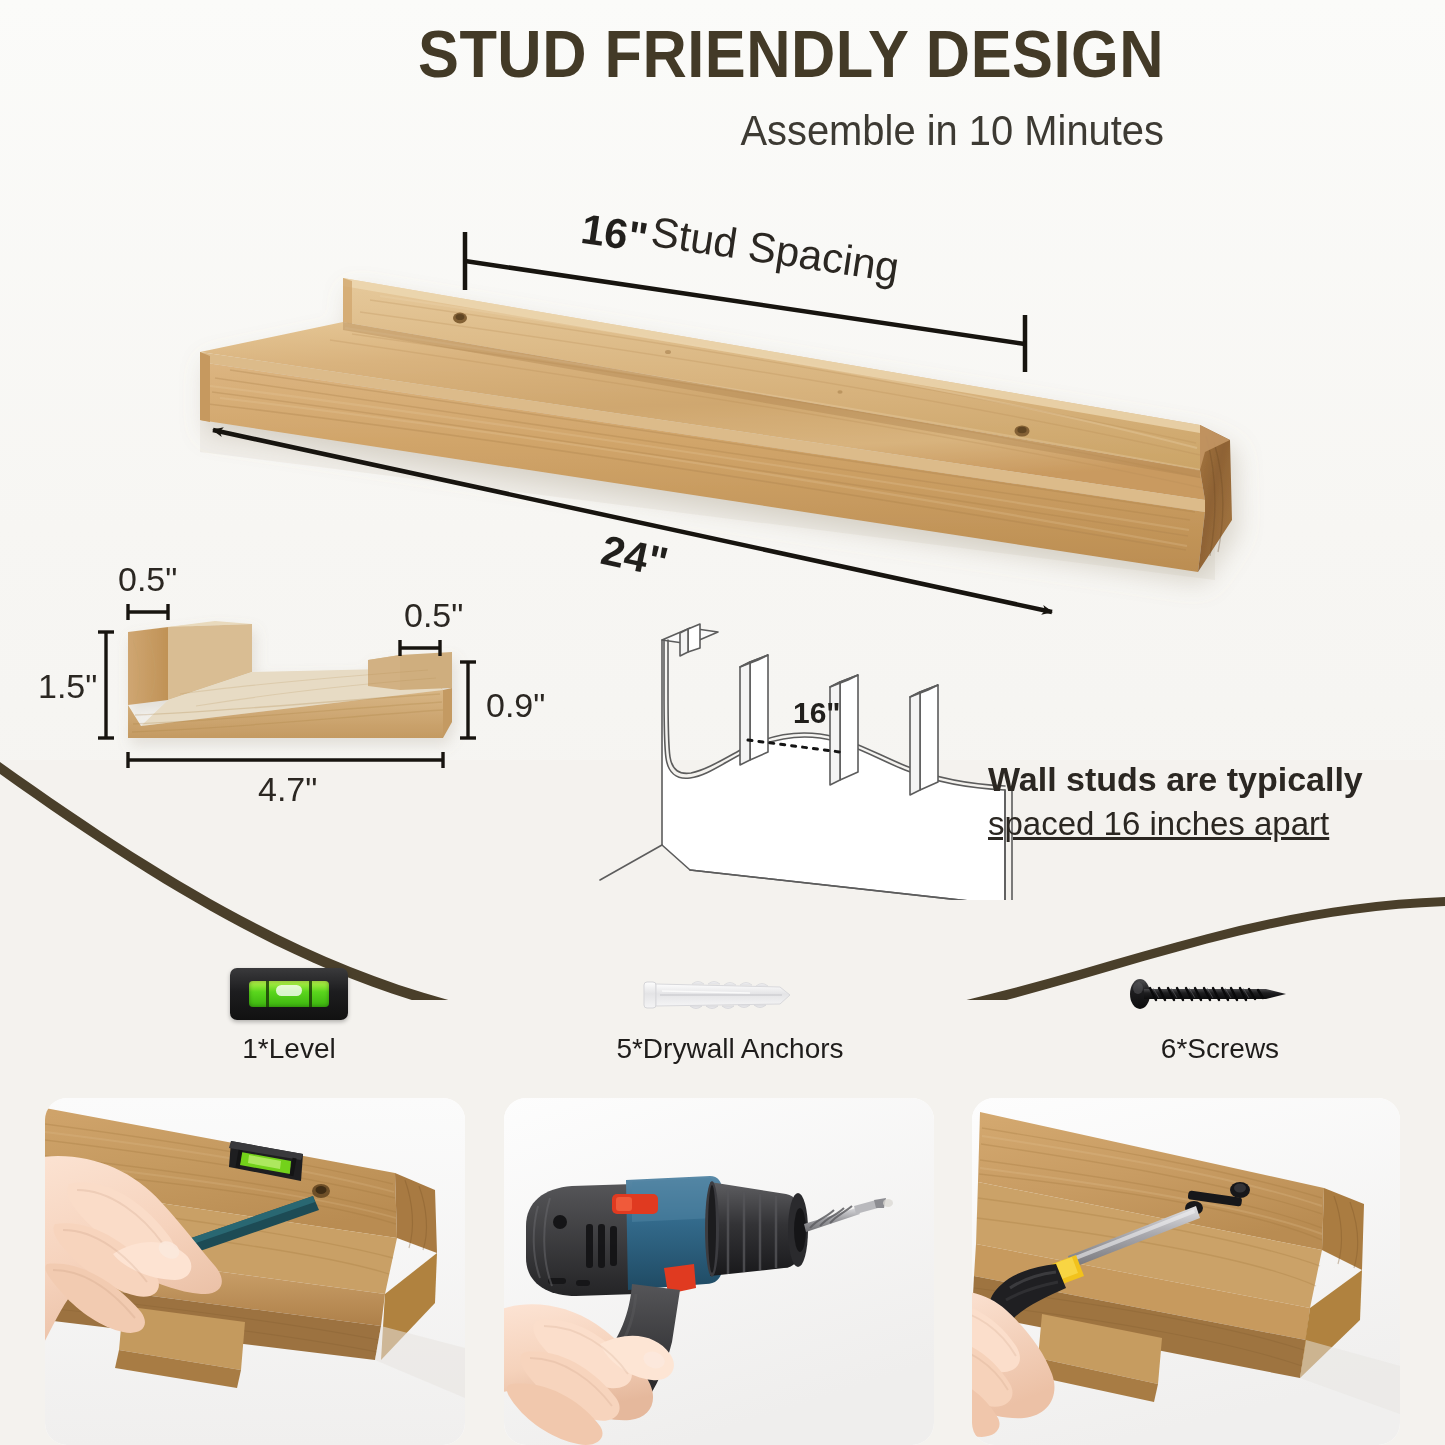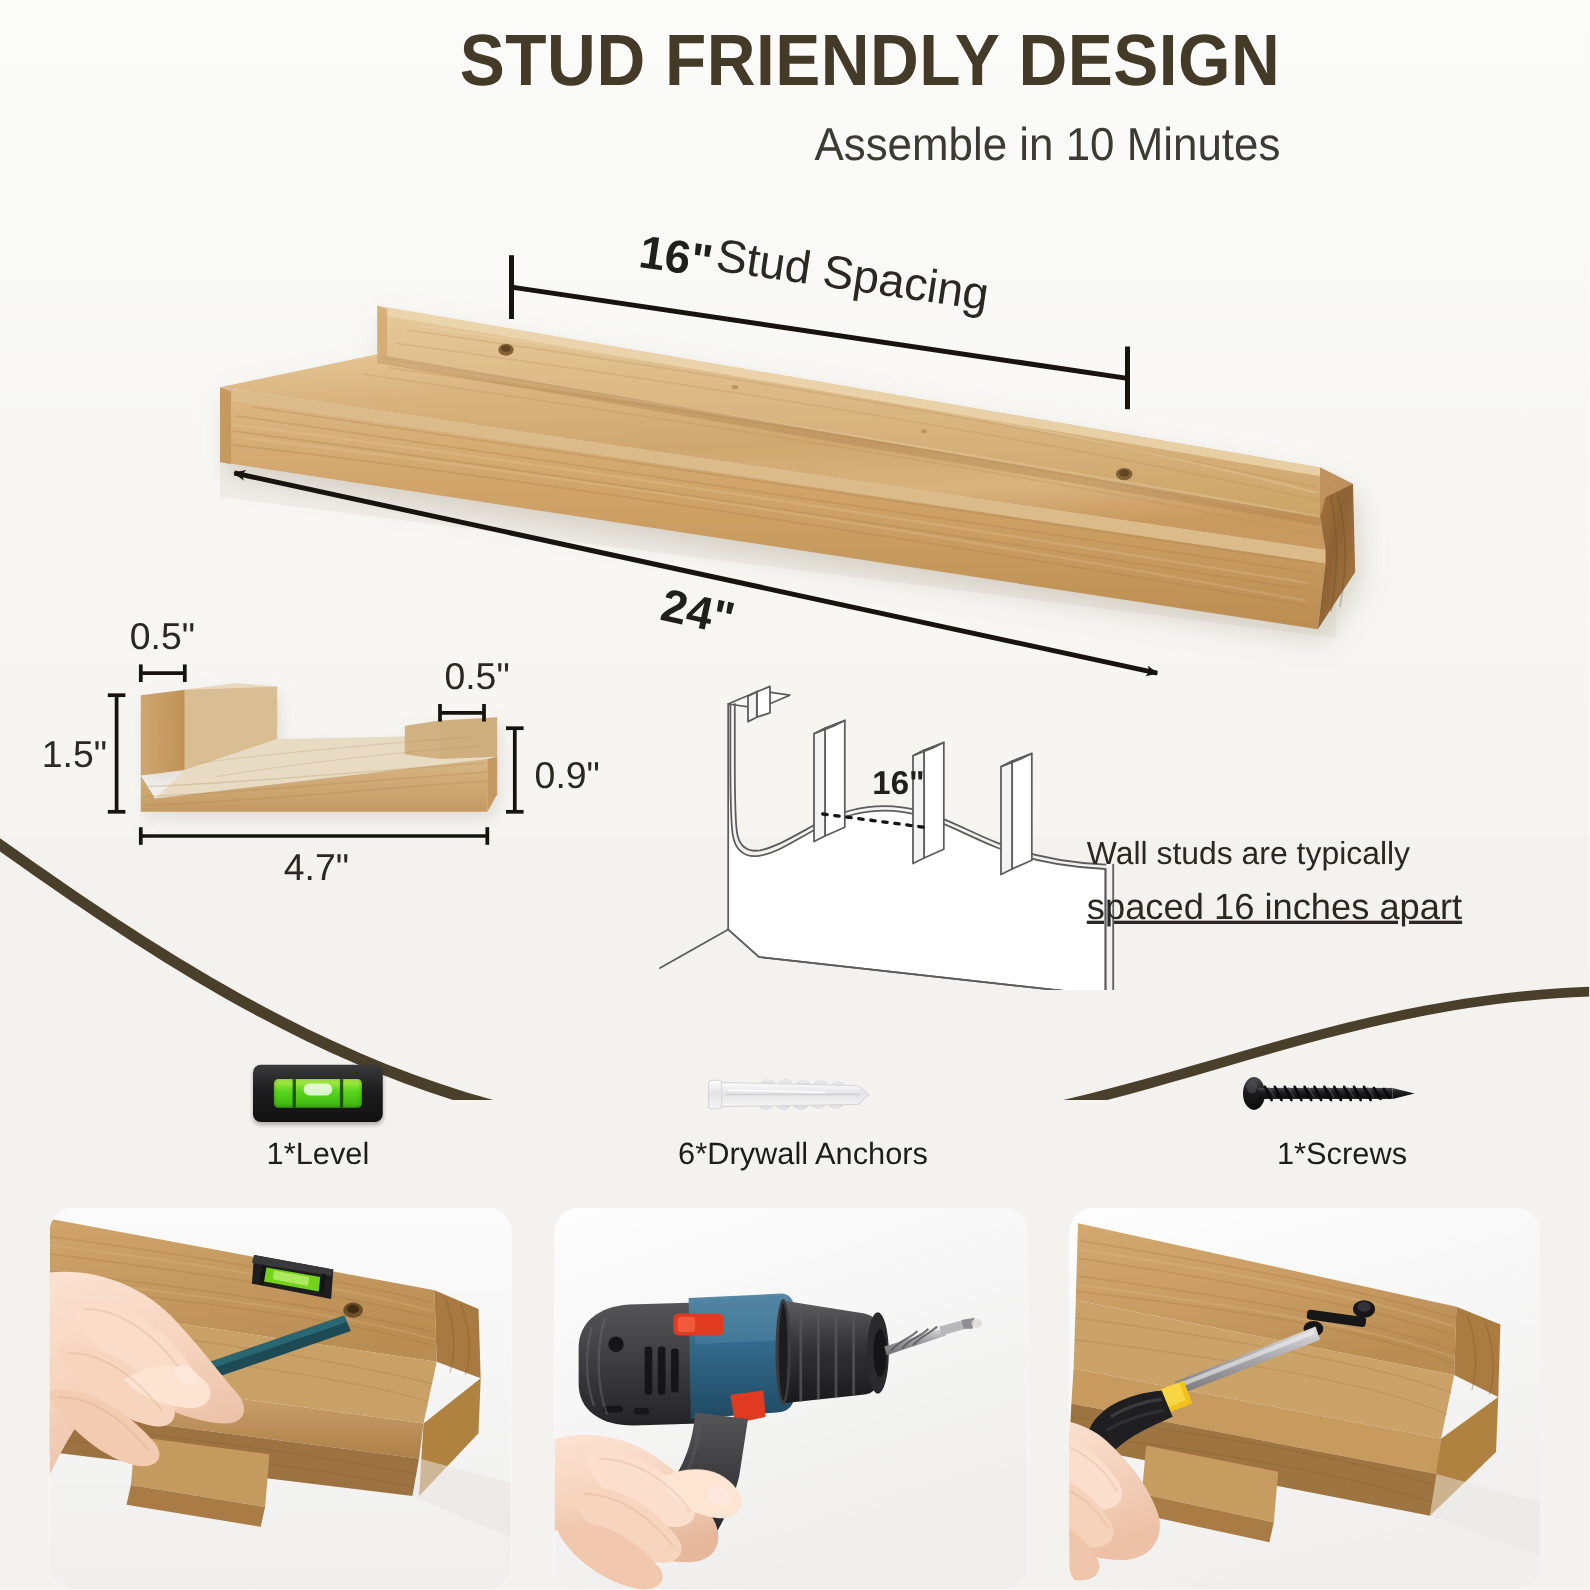--- a/index.html
+++ b/index.html
@@ -369,21 +369,21 @@
   <div class="dim" style="left:607px; top:526px; font-size:42px; transform:rotate(12.2deg); transform-origin:left top;">24"</div>
 
   <div class="dim-reg" style="left:118px; top:560px; font-size:34px;">0.5"</div>
   <div class="dim-reg" style="left:404px; top:596px; font-size:34px;">0.5"</div>
   <div class="dim-reg" style="left:38px; top:667px; font-size:34px;">1.5"</div>
   <div class="dim-reg" style="left:486px; top:686px; font-size:34px;">0.9"</div>
   <div class="dim-reg" style="left:258px; top:770px; font-size:34px;">4.7"</div>
 
   <div class="dim" style="left:793px; top:696px; font-size:30px;">16"</div>
 
-  <div class="dim-reg" style="left:988px; top:760px; font-size:29px; color:#2b2722;">Wall studs are typically</div>
+  <div class="dim-reg" style="left:988px; top:760px; font-size:34px; color:#2b2722;font-weight:bold;">Wall studs are typically</div>
   <div class="dim-reg" style="left:988px; top:805px; font-size:33px; color:#2b2722;text-decoration:underline;">spaced 16 inches apart</div>
 
   <div class="hw-row">
 
     <div class="hw" style="left:124px; top:8px; width:330px;">
       <div class="hw-art">
         <div class="level-body">
           <div class="level-vial">
             <div class="level-mark" style="left:17px;"></div>
             <div class="level-mark" style="right:17px;"></div>
@@ -422,21 +422,21 @@
               <path d="M76,42 q6,5 12,0 Z"></path>
             <path d="M92,42 q6,5 12,0 Z"></path>
               <path d="M108,41 q6,5 12,0 Z"></path>
             <path d="M124,41 q6,5 12,0 Z"></path>
           </g>
 
           <path d="M30,31 L152,31" stroke="#cfcfd3" stroke-width="1.4" fill="none"></path>
           <path d="M32,27 L120,29" stroke="#fafafa" stroke-width="1.6" fill="none"></path>
         </svg>
       </div>
-      <div class="hw-label">6*Drywall Anchors</div>
+      <div class="hw-label">5*Drywall Anchors</div>
     </div>
 
     <div class="hw" style="left:1055px; top:8px; width:330px;">
       <div class="hw-art">
         <svg width="200" height="60" viewBox="0 0 200 60">
           <defs>
             <linearGradient id="scrGrad" x1="0" y1="0" x2="0" y2="1">
               <stop offset="0%" stop-color="#4a4a4c"></stop>
               <stop offset="40%" stop-color="#1d1d1f"></stop>
               <stop offset="100%" stop-color="#0d0d0e"></stop>
@@ -471,21 +471,21 @@
               <path d="M51,24 L57,34"></path>
               <path d="M69,24 L75,34"></path>
             <path d="M87,24 L93,34"></path>
               <path d="M105,24 L111,34"></path>
               <path d="M123,24 L129,34"></path>
           </g>
 
           <ellipse cx="18" cy="24" rx="5" ry="6" fill="#5c5c60" opacity="0.5"></ellipse>
         </svg>
       </div>
-      <div class="hw-label">1*Screws</div>
+      <div class="hw-label">6*Screws</div>
     </div>
   </div>
 
   <div class="photos">
 
     <div class="photo" style="left:45px; width:420px;">
       <svg width="420" height="347" viewBox="0 0 420 347">
         <defs>
           <linearGradient id="p1wall" x1="0" y1="0" x2="0" y2="1">
             <stop offset="0%" stop-color="#fbfbfb"></stop>

